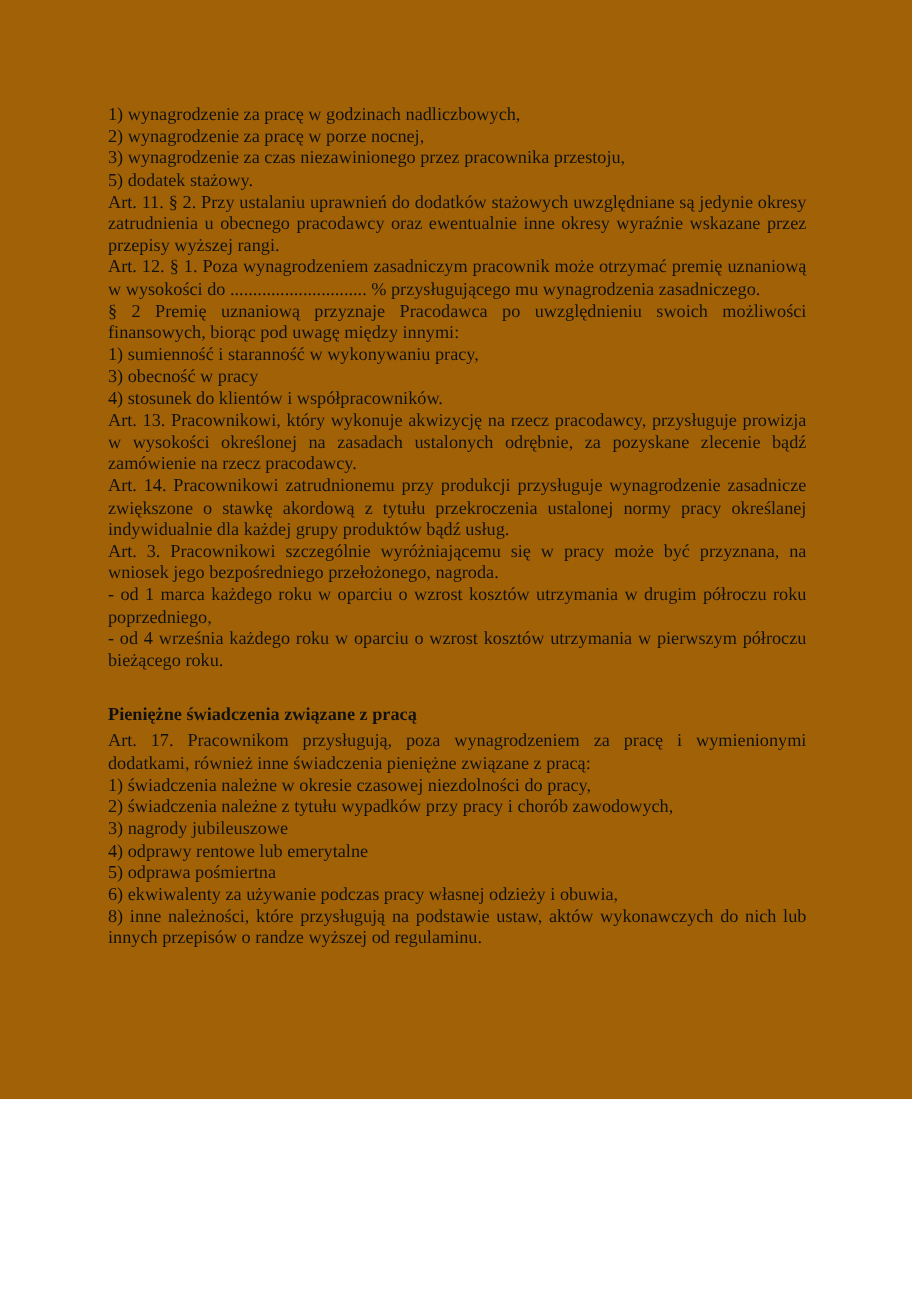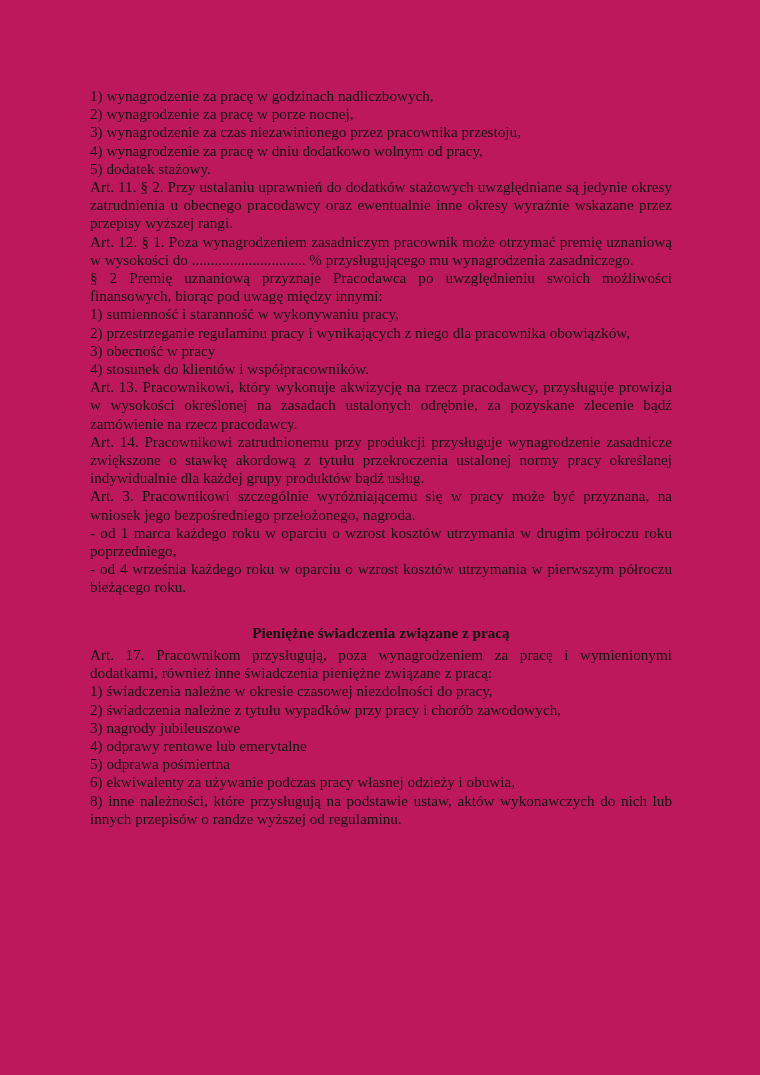--- a/index.html
+++ b/index.html
@@ -3,62 +3,59 @@
 <meta charset="utf-8">
 <style>
   html, body {
     margin: 0;
     padding: 0;
     background: #ffffff;
   }
   .page {
     position: relative;
     width: 760px;
-    height: 1075px;
-    background: #be185d;
+    height: 916px;
+    background: #a16207;
     overflow: hidden;
   }
   .content {
     position: absolute;
     left: 90px;
     top: 87px;
     width: 582px;
     color: #111111;
     font-family: "Liberation Serif", serif;
     font-size: 15.2px;
     line-height: 18.2px;
   }
   .content p {
     margin: 0;
     padding: 0;
     text-align: justify;
     word-break: normal;
   }
   .content p.heading {
-    text-align: center;
     font-weight: bold;
     margin-top: 27px;
     margin-bottom: 4px;
   }
 </style>
 </head>
 <body>
 
 <div class="page">
   <div class="content">
     <p>1) wynagrodzenie za pracę w godzinach nadliczbowych,</p>
     <p>2) wynagrodzenie za pracę w porze nocnej,</p>
     <p>3) wynagrodzenie za czas niezawinionego przez pracownika przestoju,</p>
-    <p>4) wynagrodzenie za pracę w dniu dodatkowo wolnym od pracy,</p>
     <p>5) dodatek stażowy.</p>
     <p>Art. 11. § 2. Przy ustalaniu uprawnień do dodatków stażowych uwzględniane są jedynie okresy zatrudnienia u obecnego pracodawcy oraz ewentualnie inne okresy wyraźnie wskazane przez przepisy wyższej rangi.</p>
     <p>Art. 12. § 1. Poza wynagrodzeniem zasadniczym pracownik może otrzymać premię uznaniową w wysokości do .............................. % przysługującego mu wynagrodzenia zasadniczego.</p>
     <p>§ 2 Premię uznaniową przyznaje Pracodawca po uwzględnieniu swoich możliwości finansowych, biorąc pod uwagę między innymi:</p>
     <p>1) sumienność i staranność w wykonywaniu pracy,</p>
-    <p>2) przestrzeganie regulaminu pracy i wynikających z niego dla pracownika obowiązków,</p>
     <p>3) obecność w pracy</p>
     <p>4) stosunek do klientów i współpracowników.</p>
     <p>Art. 13. Pracownikowi, który wykonuje akwizycję na rzecz pracodawcy, przysługuje prowizja w wysokości określonej na zasadach ustalonych odrębnie, za pozyskane zlecenie bądź zamówienie na rzecz pracodawcy.</p>
     <p>Art. 14. Pracownikowi zatrudnionemu przy produkcji przysługuje wynagrodzenie zasadnicze zwiększone o stawkę akordową z tytułu przekroczenia ustalonej normy pracy określanej indywidualnie dla każdej grupy produktów bądź usług.</p>
     <p>Art. 3. Pracownikowi szczególnie wyróżniającemu się w pracy może być przyznana, na wniosek jego bezpośredniego przełożonego, nagroda.</p>
     <p>- od 1 marca każdego roku w oparciu o wzrost kosztów utrzymania w drugim półroczu roku poprzedniego,</p>
     <p>- od 4 września każdego roku w oparciu o wzrost kosztów utrzymania w pierwszym półroczu bieżącego roku.</p>
     <p class="heading">Pieniężne świadczenia związane z pracą</p>
     <p>Art. 17. Pracownikom przysługują, poza wynagrodzeniem za pracę i wymienionymi dodatkami, również inne świadczenia pieniężne związane z pracą:</p>
     <p>1) świadczenia należne w okresie czasowej niezdolności do pracy,</p>

